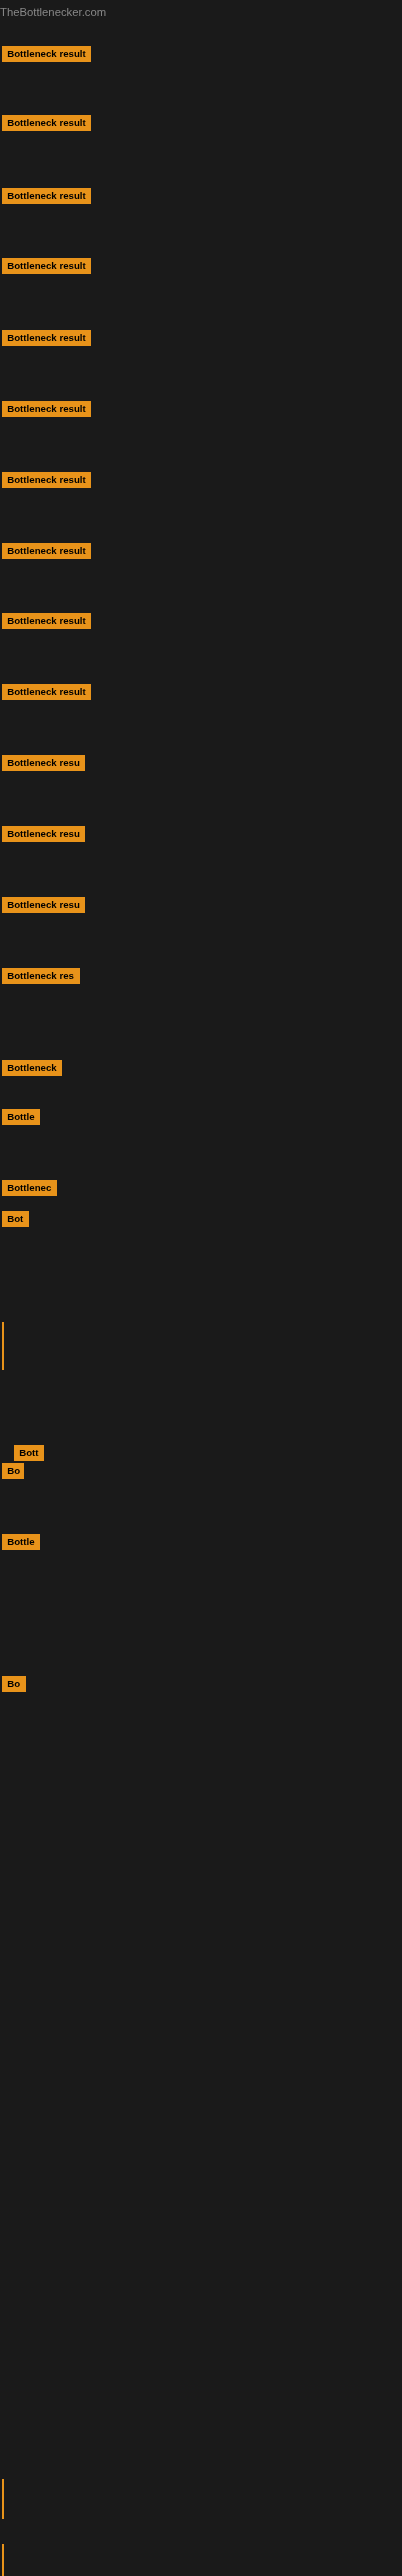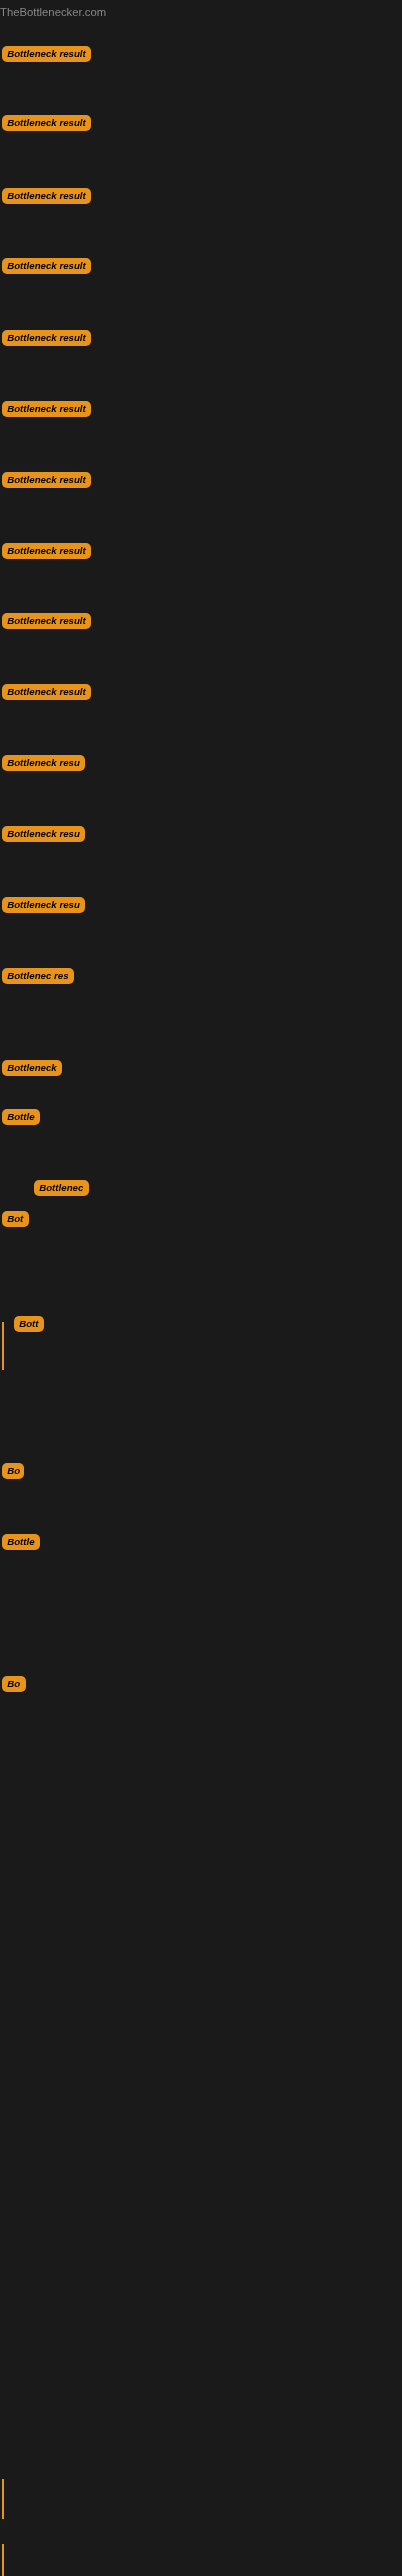--- a/index.html
+++ b/index.html
@@ -19,24 +19,23 @@
       font-size: 11.3px;
       padding: 6.4px 0 3.2px 0;
     }
     .badge {
       display: inline-block;
       background-color: #e8931a;
       color: #000;
       font-size: 9.7px;
       font-weight: bold;
       padding: 2.4px 5.6px;
-      border-radius: 5px;
+      border-radius: 0;
       white-space: nowrap;
       overflow: hidden;
-      font-style: italic;
     }
     .badge-container {
       position: absolute;
       left: 1.6px;
     }
     .vertical-line {
       position: absolute;
       left: 1.6px;
       width: 2.4px;
       background-color: #e8931a;
@@ -54,26 +53,26 @@
     <div class="badge-container" style="top: 258px; max-width: 120px;"><span class="badge" style="max-width: 120px;">Bottleneck result</span></div>
     <div class="badge-container" style="top: 330px; max-width: 120px;"><span class="badge" style="max-width: 120px;">Bottleneck result</span></div>
     <div class="badge-container" style="top: 401px; max-width: 120px;"><span class="badge" style="max-width: 120px;">Bottleneck result</span></div>
     <div class="badge-container" style="top: 472px; max-width: 118px;"><span class="badge" style="max-width: 118px;">Bottleneck result</span></div>
     <div class="badge-container" style="top: 543px; max-width: 120px;"><span class="badge" style="max-width: 120px;">Bottleneck result</span></div>
     <div class="badge-container" style="top: 613px; max-width: 120px;"><span class="badge" style="max-width: 120px;">Bottleneck result</span></div>
     <div class="badge-container" style="top: 684px; max-width: 120px;"><span class="badge" style="max-width: 120px;">Bottleneck result</span></div>
     <div class="badge-container" style="top: 755px; max-width: 105px;"><span class="badge" style="max-width: 105px;">Bottleneck resu</span></div>
     <div class="badge-container" style="top: 826px; max-width: 101px;"><span class="badge" style="max-width: 101px;">Bottleneck resu</span></div>
     <div class="badge-container" style="top: 897px; max-width: 97px;"><span class="badge" style="max-width: 97px;">Bottleneck resu</span></div>
-    <div class="badge-container" style="top: 968px; max-width: 93px;"><span class="badge" style="max-width: 93px;">Bottlenec res</span></div>
+    <div class="badge-container" style="top: 968px; max-width: 93px;"><span class="badge" style="max-width: 93px;">Bottleneck res</span></div>
     <div class="badge-container" style="top: 1060px; max-width: 68px;"><span class="badge" style="max-width: 68px;">Bottleneck</span></div>
     <div class="badge-container" style="top: 1109px; max-width: 44px;"><span class="badge" style="max-width: 44px;">Bottle</span></div>
-    <div class="badge-container" style="top: 1180px; max-width: 60px;"><span class="badge" style="max-width: 60px; margin-left: 32px;">Bottlenec</span></div>
+    <div class="badge-container" style="top: 1180px; max-width: 60px;"><span class="badge" style="max-width: 60px;">Bottlenec</span></div>
     <div class="badge-container" style="top: 1211px; max-width: 31px;"><span class="badge" style="max-width: 31px;">Bot</span></div>
-    <div class="badge-container" style="top: 1316px; max-width: 34px; padding-left: 12px;"><span class="badge" style="max-width: 34px;">Bott</span></div>
+    <div class="badge-container" style="top: 1445px; max-width: 34px; padding-left: 12px;"><span class="badge" style="max-width: 34px;">Bott</span></div>
     <div class="badge-container" style="top: 1463px; max-width: 22.5px;"><span class="badge" style="max-width: 22.5px;">Bo</span></div>
     <div class="badge-container" style="top: 1534px; max-width: 42px;"><span class="badge" style="max-width: 42px;">Bottle</span></div>
     <div class="badge-container" style="top: 1676px; max-width: 24px;"><span class="badge" style="max-width: 24px;">Bo</span></div>
   </div>
 <div id="lines-container">
     <div class="vertical-line" style="top: 1322px; height: 48px;"></div>
     <div class="vertical-line" style="top: 2479px; height: 40px;"></div>
     <div class="vertical-line" style="top: 2544px; height: 40px;"></div>
   </div>
 

